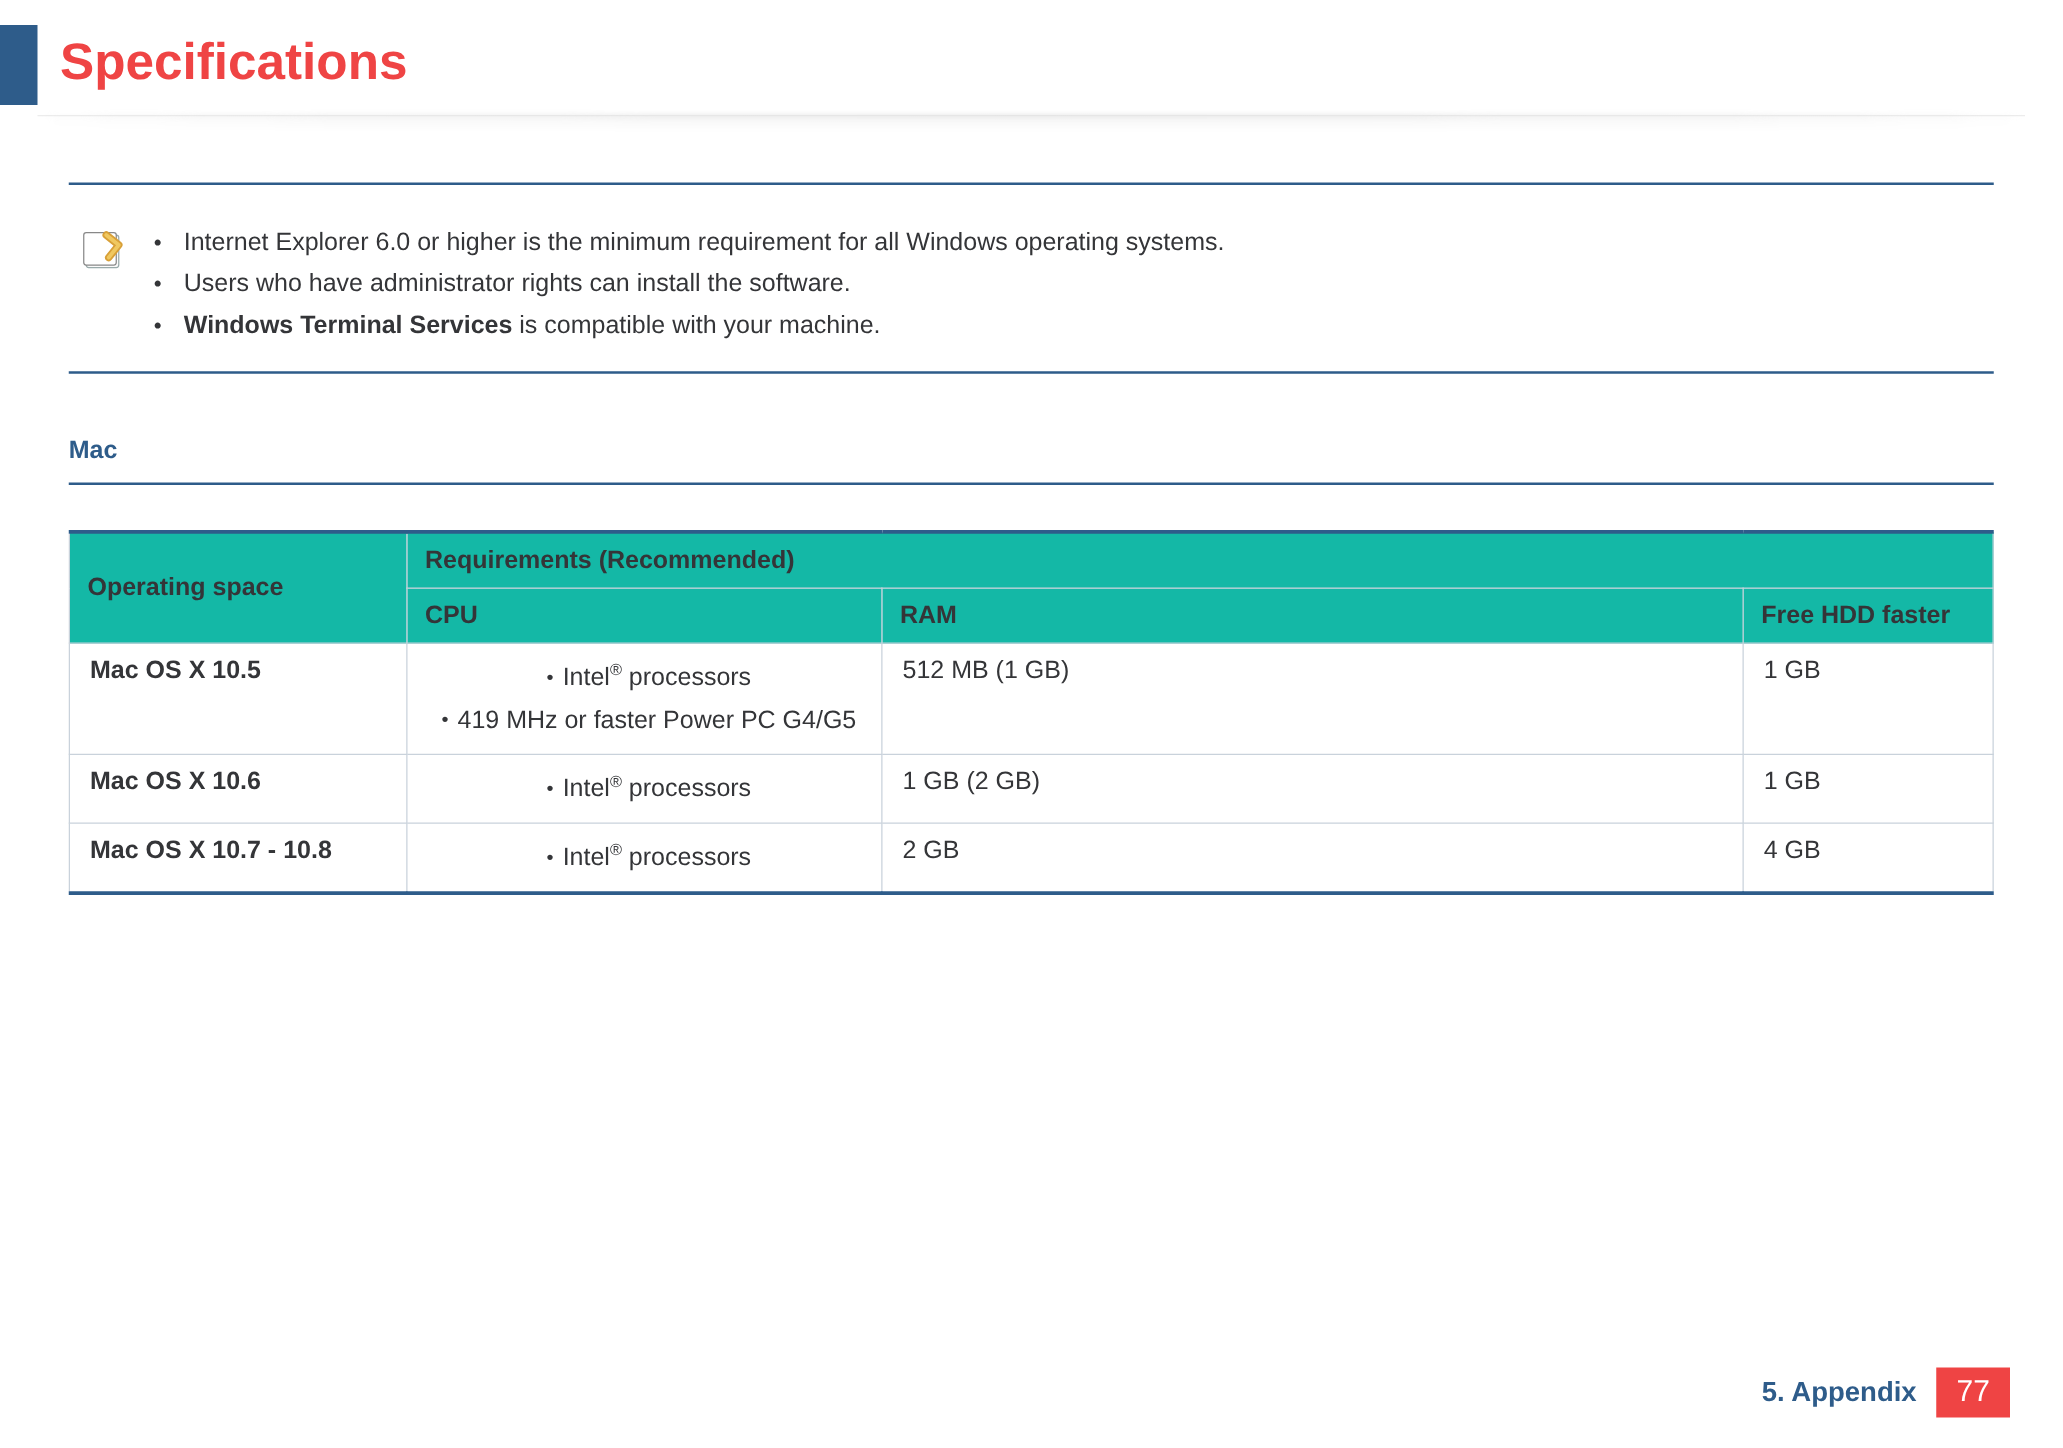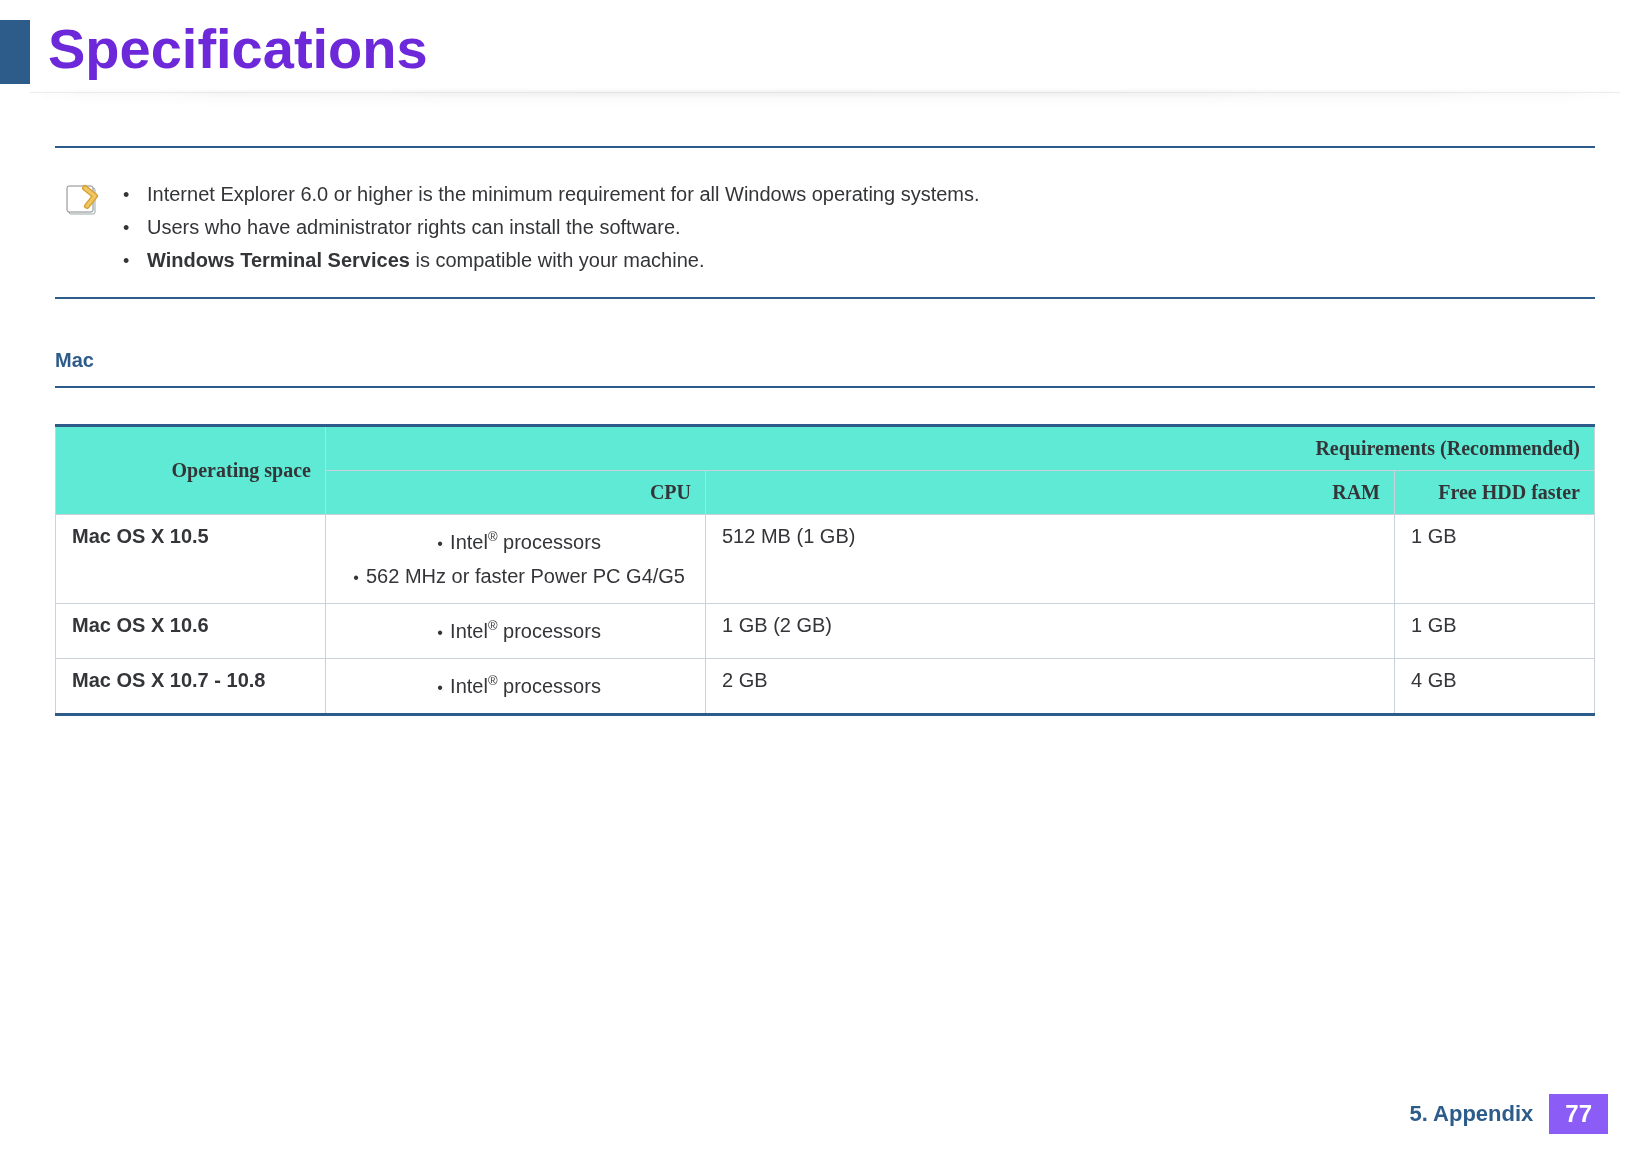--- a/index.html
+++ b/index.html
@@ -18,23 +18,23 @@
       display: flex;
       align-items: stretch;
       height: 64px;
       margin-bottom: 8px;
     }
     .blue-tab {
       width: 30px;
       background: #2e5c8a;
     }
     .page-title {
-      font-size: 56px;
-      font-weight: 700;
-      color: #6d28d9;
+      font-size: 41px;
+      font-weight: 700;
+      color: #ef4444;
       padding-left: 18px;
       line-height: 58px;
     }
     .title-shadow-wrap {
       position: relative;
       height: 14px;
       margin: 0 30px 40px 30px;
     }
     .title-shadow {
       height: 2px;
@@ -87,27 +87,26 @@
     }
     .spec-table {
       margin: 0 55px;
       width: calc(100% - 110px);
       border-collapse: collapse;
       border-top: 3px solid #2e5c8a;
       border-bottom: 3px solid #2e5c8a;
       font-size: 20px;
     }
     .spec-table th {
-      background: #5eead4;
+      background: #14b8a6;
       color: #343538;
       font-weight: 700;
       padding: 10px 14px;
       border: 1px solid #c9d2db;
-      text-align: right;
-      font-family: Liberation Serif, serif;
+      text-align: left;
     }
     .spec-table td {
       padding: 10px 16px;
       border: 1px solid #c9d2db;
       vertical-align: top;
     }
     .spec-table td.os {
       font-weight: 700;
       white-space: nowrap;
     }
@@ -134,23 +133,23 @@
       display: flex;
       align-items: center;
       gap: 16px;
     }
     .footer-section {
       color: #2e5c8a;
       font-weight: 700;
       font-size: 22px;
     }
     .footer-page {
-      background: #8b5cf6;
+      background: #ef4444;
       color: #fff;
-      font-weight: 700;
+      font-weight: 400;
       font-size: 24px;
       padding: 6px 16px;
     }
   </style>
 </head>
 <body>
 
 <div class="page-container">
   <div class="title-bar">
     <div class="blue-tab"></div>
@@ -197,21 +196,21 @@
         <th>RAM</th>
         <th>Free HDD faster</th>
       </tr>
     </thead>
     <tbody>
       <tr>
         <td class="os">Mac OS X 10.5</td>
         <td>
           <ul>
             <li><span>Intel</span><sup>®</sup><span> processors</span></li>
-            <li><span>562 MHz or faster Power PC G4/G5</span></li>
+            <li><span>419 MHz or faster Power PC G4/G5</span></li>
           </ul>
         </td>
         <td>512 MB (1 GB)</td>
         <td>1 GB</td>
       </tr>
       <tr>
         <td class="os">Mac OS X 10.6</td>
         <td>
           <ul>
             <li><span>Intel</span><sup>®</sup><span> processors</span></li>

